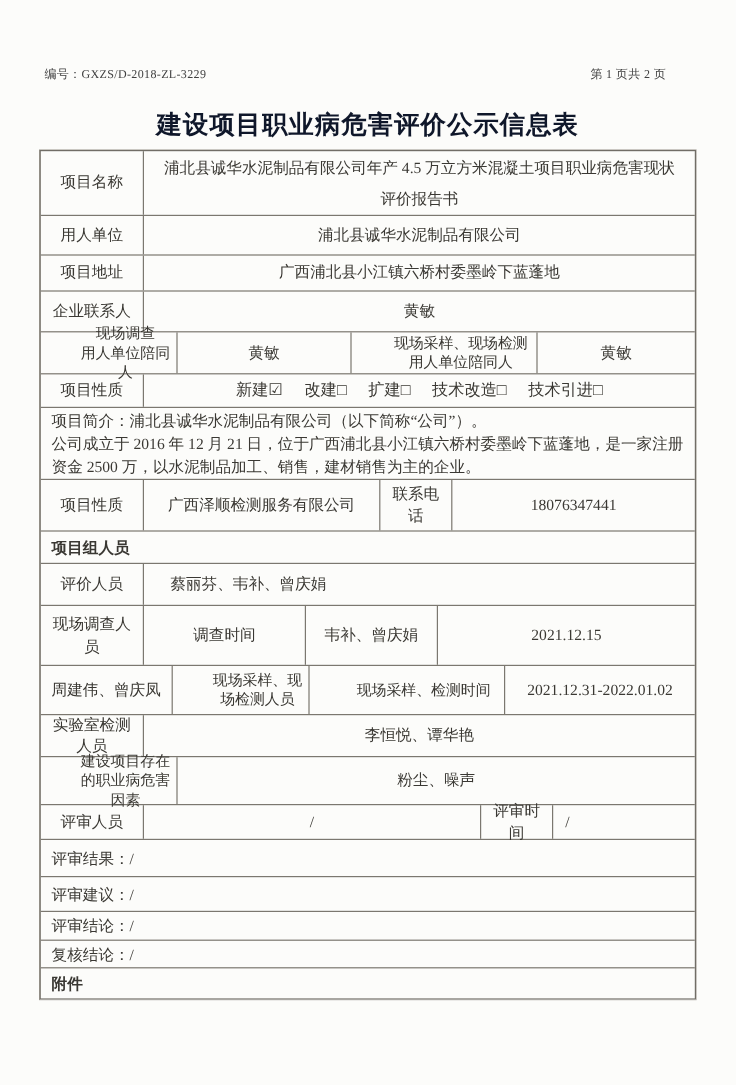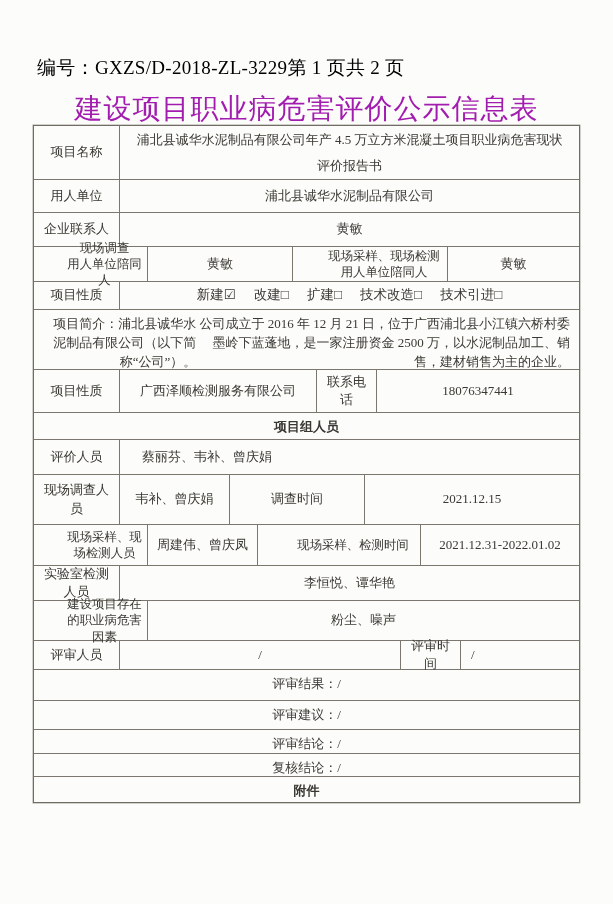--- a/index.html
+++ b/index.html
@@ -7,27 +7,27 @@
     width:613px; height:904px;
     background:#fdfdfc;
     font-family:"Liberation Serif","DejaVu Serif",serif;
     color:#3a3833;
     -webkit-font-smoothing:antialiased;
   }
   .page { position:relative; width:613px; height:904px; background:#fcfcfa; overflow:hidden; }
 
   .meta {
     position:absolute; top:55px; left:37px; right:58px;
-    display:flex; 
-    font-size:19px; color:#000000; letter-spacing:.3px;
+    display:flex; justify-content:space-between;
+    font-size:10px; color:#404040; letter-spacing:.3px;
   }
   .title {
     position:absolute; top:90px; left:0; width:100%;
     margin:0; text-align:center;
-    font-size:28px; font-weight:normal; color:#a21caf; letter-spacing:1px;
+    font-size:21px; font-weight:bold; color:#0f172a; letter-spacing:1px;
   }
 
   .tbl {
     position:absolute; left:33px; top:125px; width:547px;
     border:1px solid #716d66;
     box-shadow:0 0 0 .5px #a9a59d;
     box-sizing:border-box;
     font-size:13px;
   }
   .r { display:flex; border-bottom:1px solid #7b776f; box-sizing:border-box; }
@@ -47,22 +47,22 @@
   .w110 { width:110px; flex:none; }
   .w135 { width:135px; flex:none; }
   .w281 { width:281px; flex:none; }
   .tall { line-height:26px; padding:0 14px; }
   .small { font-size:12.4px; line-height:1.3;margin-left:28px; }
   .leftcell { align-items:flex-start; text-align:left; padding-left:22px; }
   .opts { flex-direction:row; justify-content:center; align-items:center; font-size:13.5px; }
   .opts span { margin:0 9px; white-space:nowrap; }
   .full {
     flex:1 1 auto; box-sizing:border-box;
-    padding:4px 9px; text-align:right; line-height:19px;
-    display:flex; flex-direction:row; justify-content:center;
+    padding:4px 9px; text-align:left; line-height:19px;
+    display:flex; flex-direction:column; justify-content:center;
   }
   .b { font-weight:bold; }
   .slashleft { align-items:flex-start; text-align:left; padding-left:10px; }
 </style>
 </head>
 <body>
 
 <div class="page">
 
   <div class="meta">
@@ -77,20 +77,24 @@
     <div class="r" style="height:54px">
       <div class="c lbl">项目名称</div>
       <div class="c grow tall">浦北县诚华水泥制品有限公司年产 4.5 万立方米混凝土项目职业病危害现状评价报告书</div>
     </div>
 
     <div class="r" style="height:33px">
       <div class="c lbl">用人单位</div>
       <div class="c grow">浦北县诚华水泥制品有限公司</div>
     </div>
 
+    <div class="r" style="height:30px">
+      <div class="c lbl">项目地址</div>
+      <div class="c grow">广西浦北县小江镇六桥村委墨岭下蓝蓬地</div>
+    </div>
 
     <div class="r" style="height:34px">
       <div class="c lbl">企业联系人</div>
       <div class="c grow">黄敏</div>
     </div>
 
     <div class="r" style="height:35px">
       <div class="c lbl small">
         <span>现场调查</span>
         <span>用人单位陪同人</span>
@@ -132,28 +136,28 @@
       <div class="full b">项目组人员</div>
     </div>
 
     <div class="r" style="height:35px">
       <div class="c lbl">评价人员</div>
       <div class="c grow leftcell">蔡丽芬、韦补、曾庆娟</div>
     </div>
 
     <div class="r" style="height:50px">
       <div class="c lbl">现场调查人员</div>
+      <div class="c w135">调查时间</div>
       <div class="c w110">韦补、曾庆娟</div>
-      <div class="c w135">调查时间</div>
       <div class="c grow">2021.12.15</div>
     </div>
 
     <div class="r" style="height:41px">
+      <div class="c w110">周建伟、曾庆凤</div>
       <div class="c lbl small">现场采样、现场检测人员</div>
-      <div class="c w110">周建伟、曾庆凤</div>
       <div class="c w135 small">现场采样、检测时间</div>
       <div class="c grow">2021.12.31-2022.01.02</div>
     </div>
 
     <div class="r" style="height:35px">
       <div class="c lbl">实验室检测人员</div>
       <div class="c grow">李恒悦、谭华艳</div>
     </div>
 
     <div class="r" style="height:40px">

